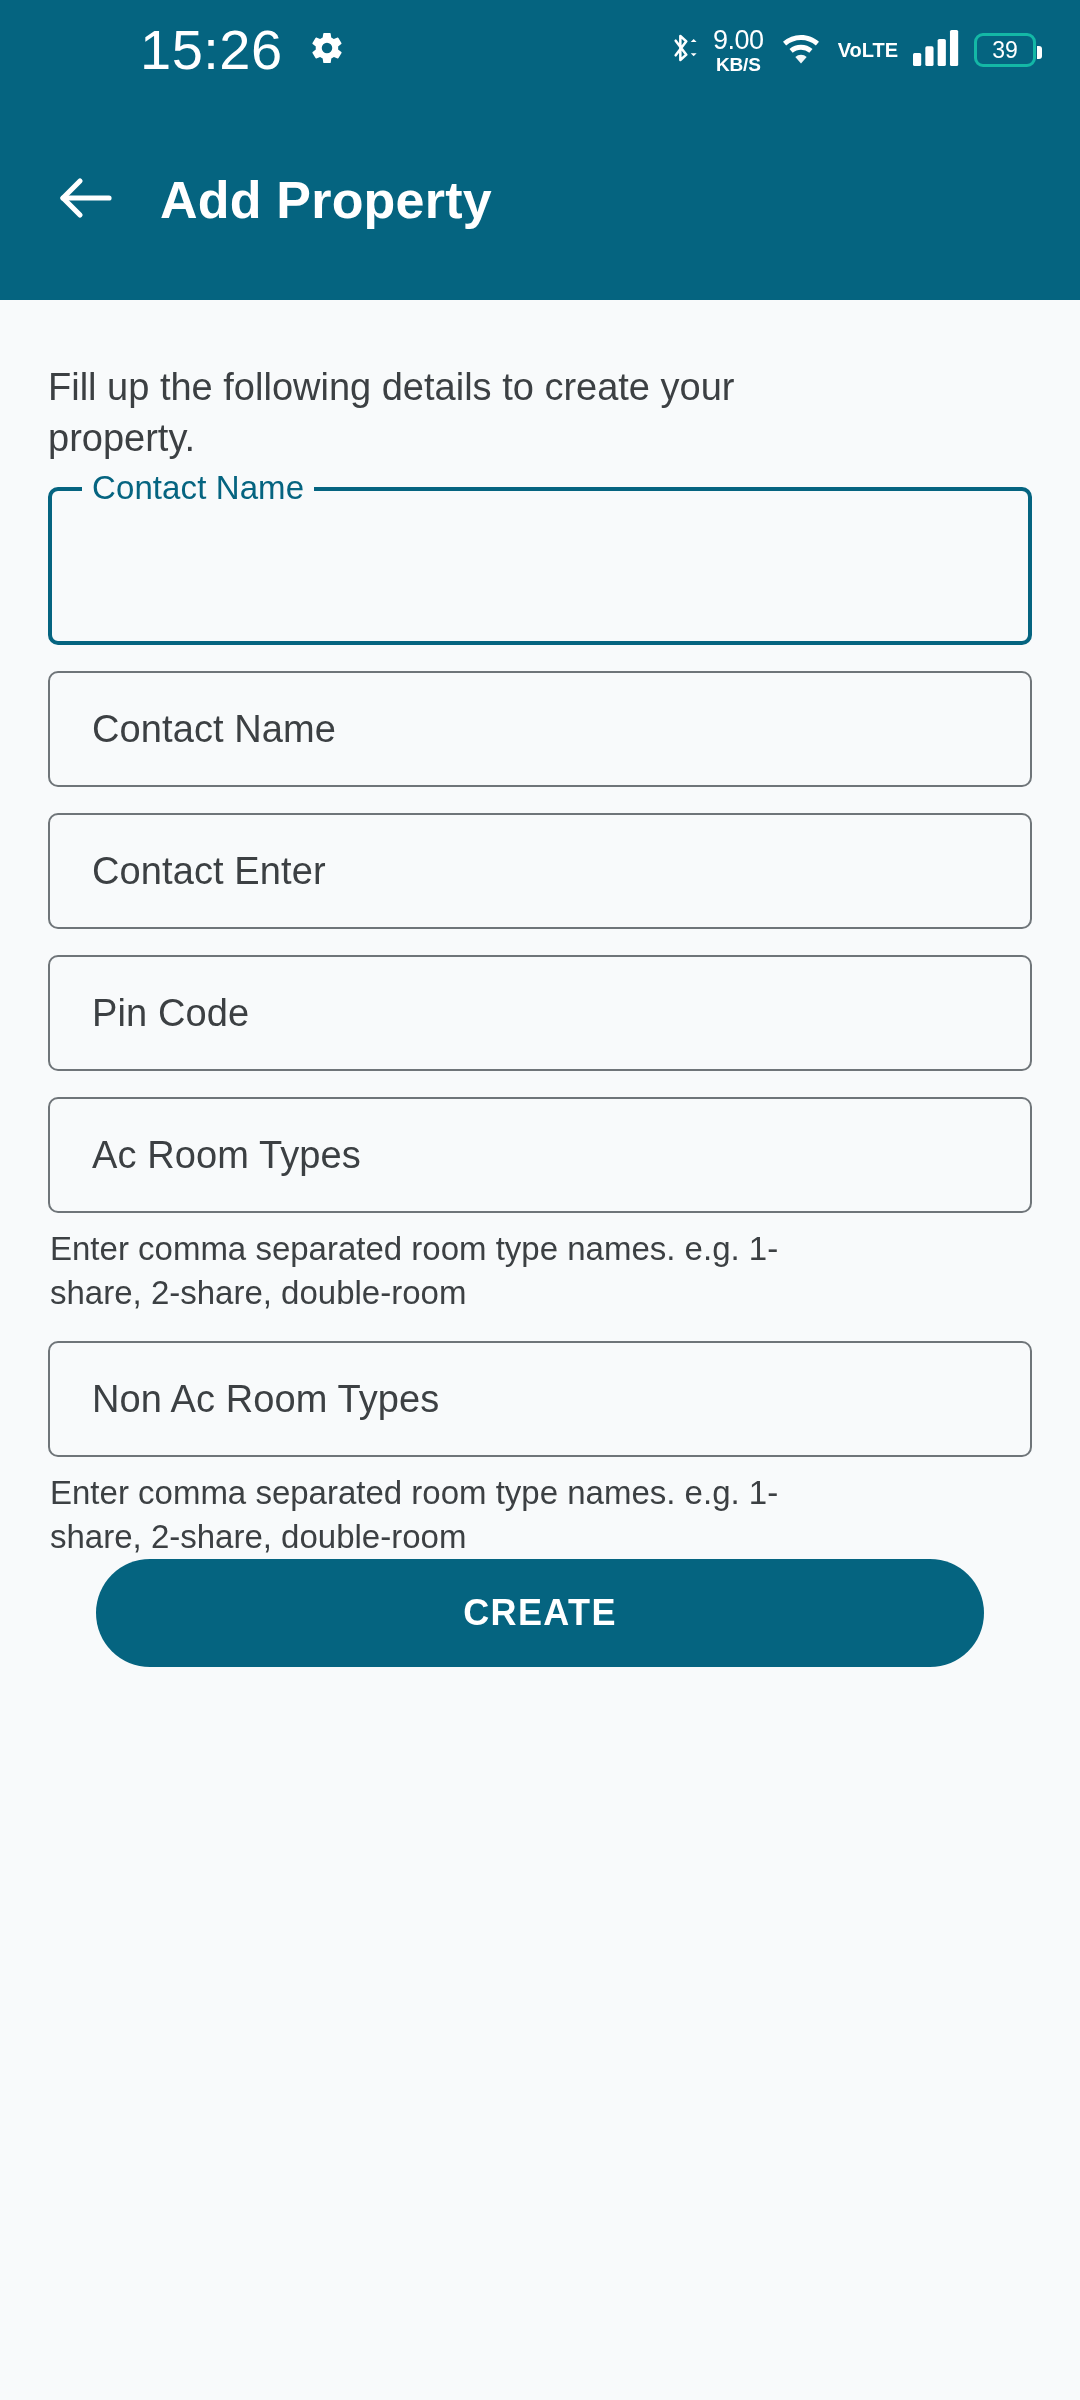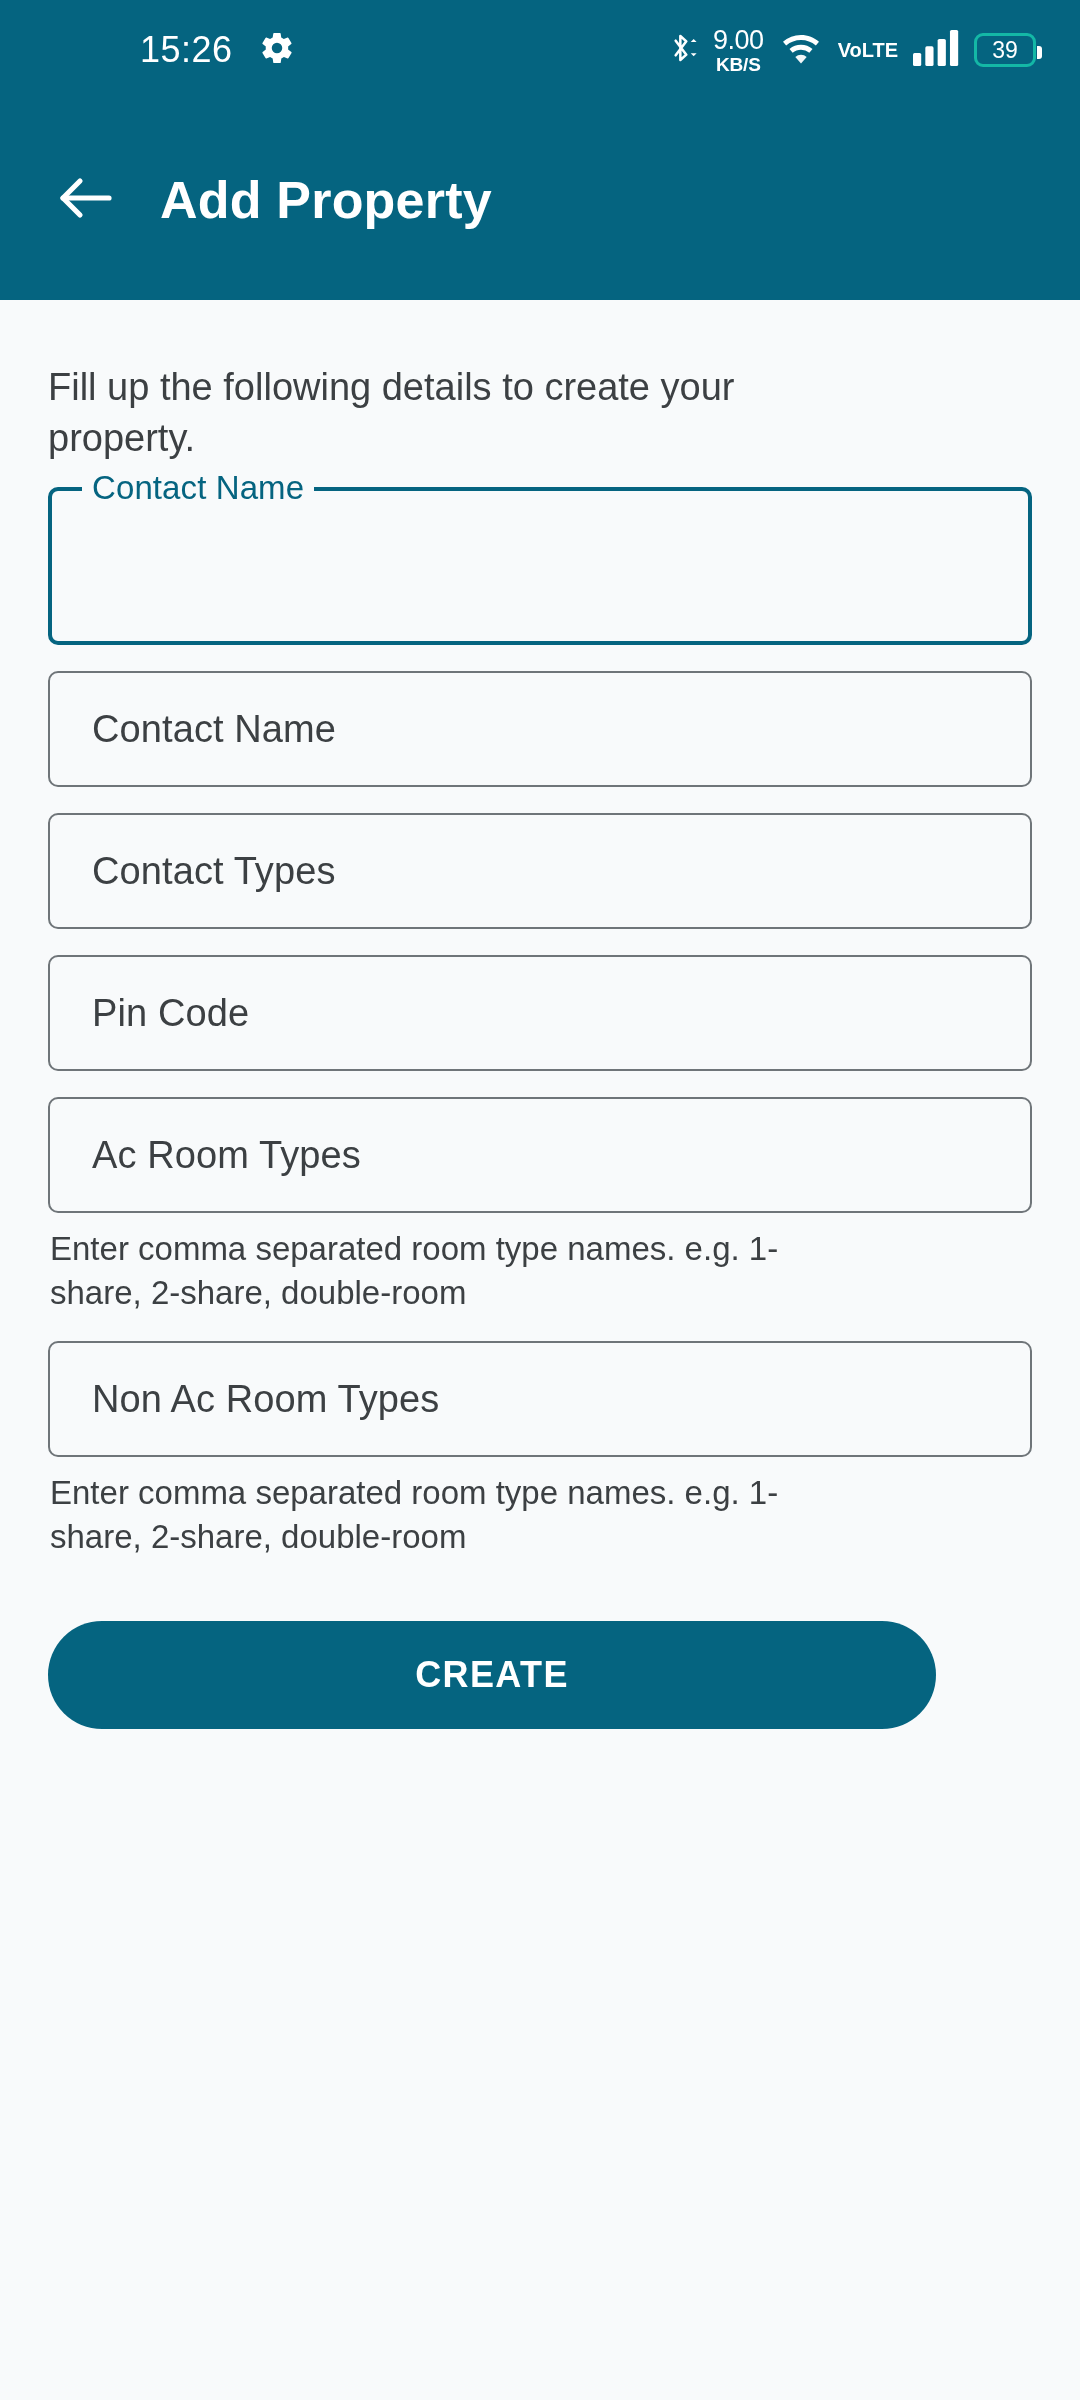--- a/index.html
+++ b/index.html
@@ -31,21 +31,21 @@
     padding: 0 44px 0 140px;
     flex: none;
   }
   .status-left {
     display: flex;
     align-items: center;
     gap: 26px;
   }
   .status-time {
     color: #ffffff;
-    font-size: 36px;
+    font-size: 56px;
     font-weight: 400;
     letter-spacing: 0.5px;
     line-height: 1;
   }
   .status-right {
     display: flex;
     align-items: center;
     gap: 15px;
   }
   .ic { display: block; }
@@ -189,21 +189,21 @@
     font-size: 33px;
     line-height: 1.33;
     margin-top: 14px;
     padding: 0 2px;
     max-width: 740px;
   }
 
   
   .btn-row {
     display: flex;
-    margin-top: 62px;
+    justify-content: center;
   }
   .create-btn {
     width: 888px;
     height: 108px;
     background: #056480;
     border: none;
     border-radius: 54px;
     color: #ffffff;
     font-family: "Liberation Sans", sans-serif;
     font-size: 36px;
@@ -296,21 +296,21 @@
     </div>
 
     <div class="field-wrap">
       <div class="field">
         <span class="lbl">Contact Name</span>
       </div>
     </div>
 
     <div class="field-wrap">
       <div class="field">
-        <span class="lbl">Contact Types</span>
+        <span class="lbl">Contact Enter</span>
       </div>
     </div>
 
     <div class="field-wrap">
       <div class="field">
         <span class="lbl">Pin Code</span>
       </div>
     </div>
 
     <div class="field-wrap">

